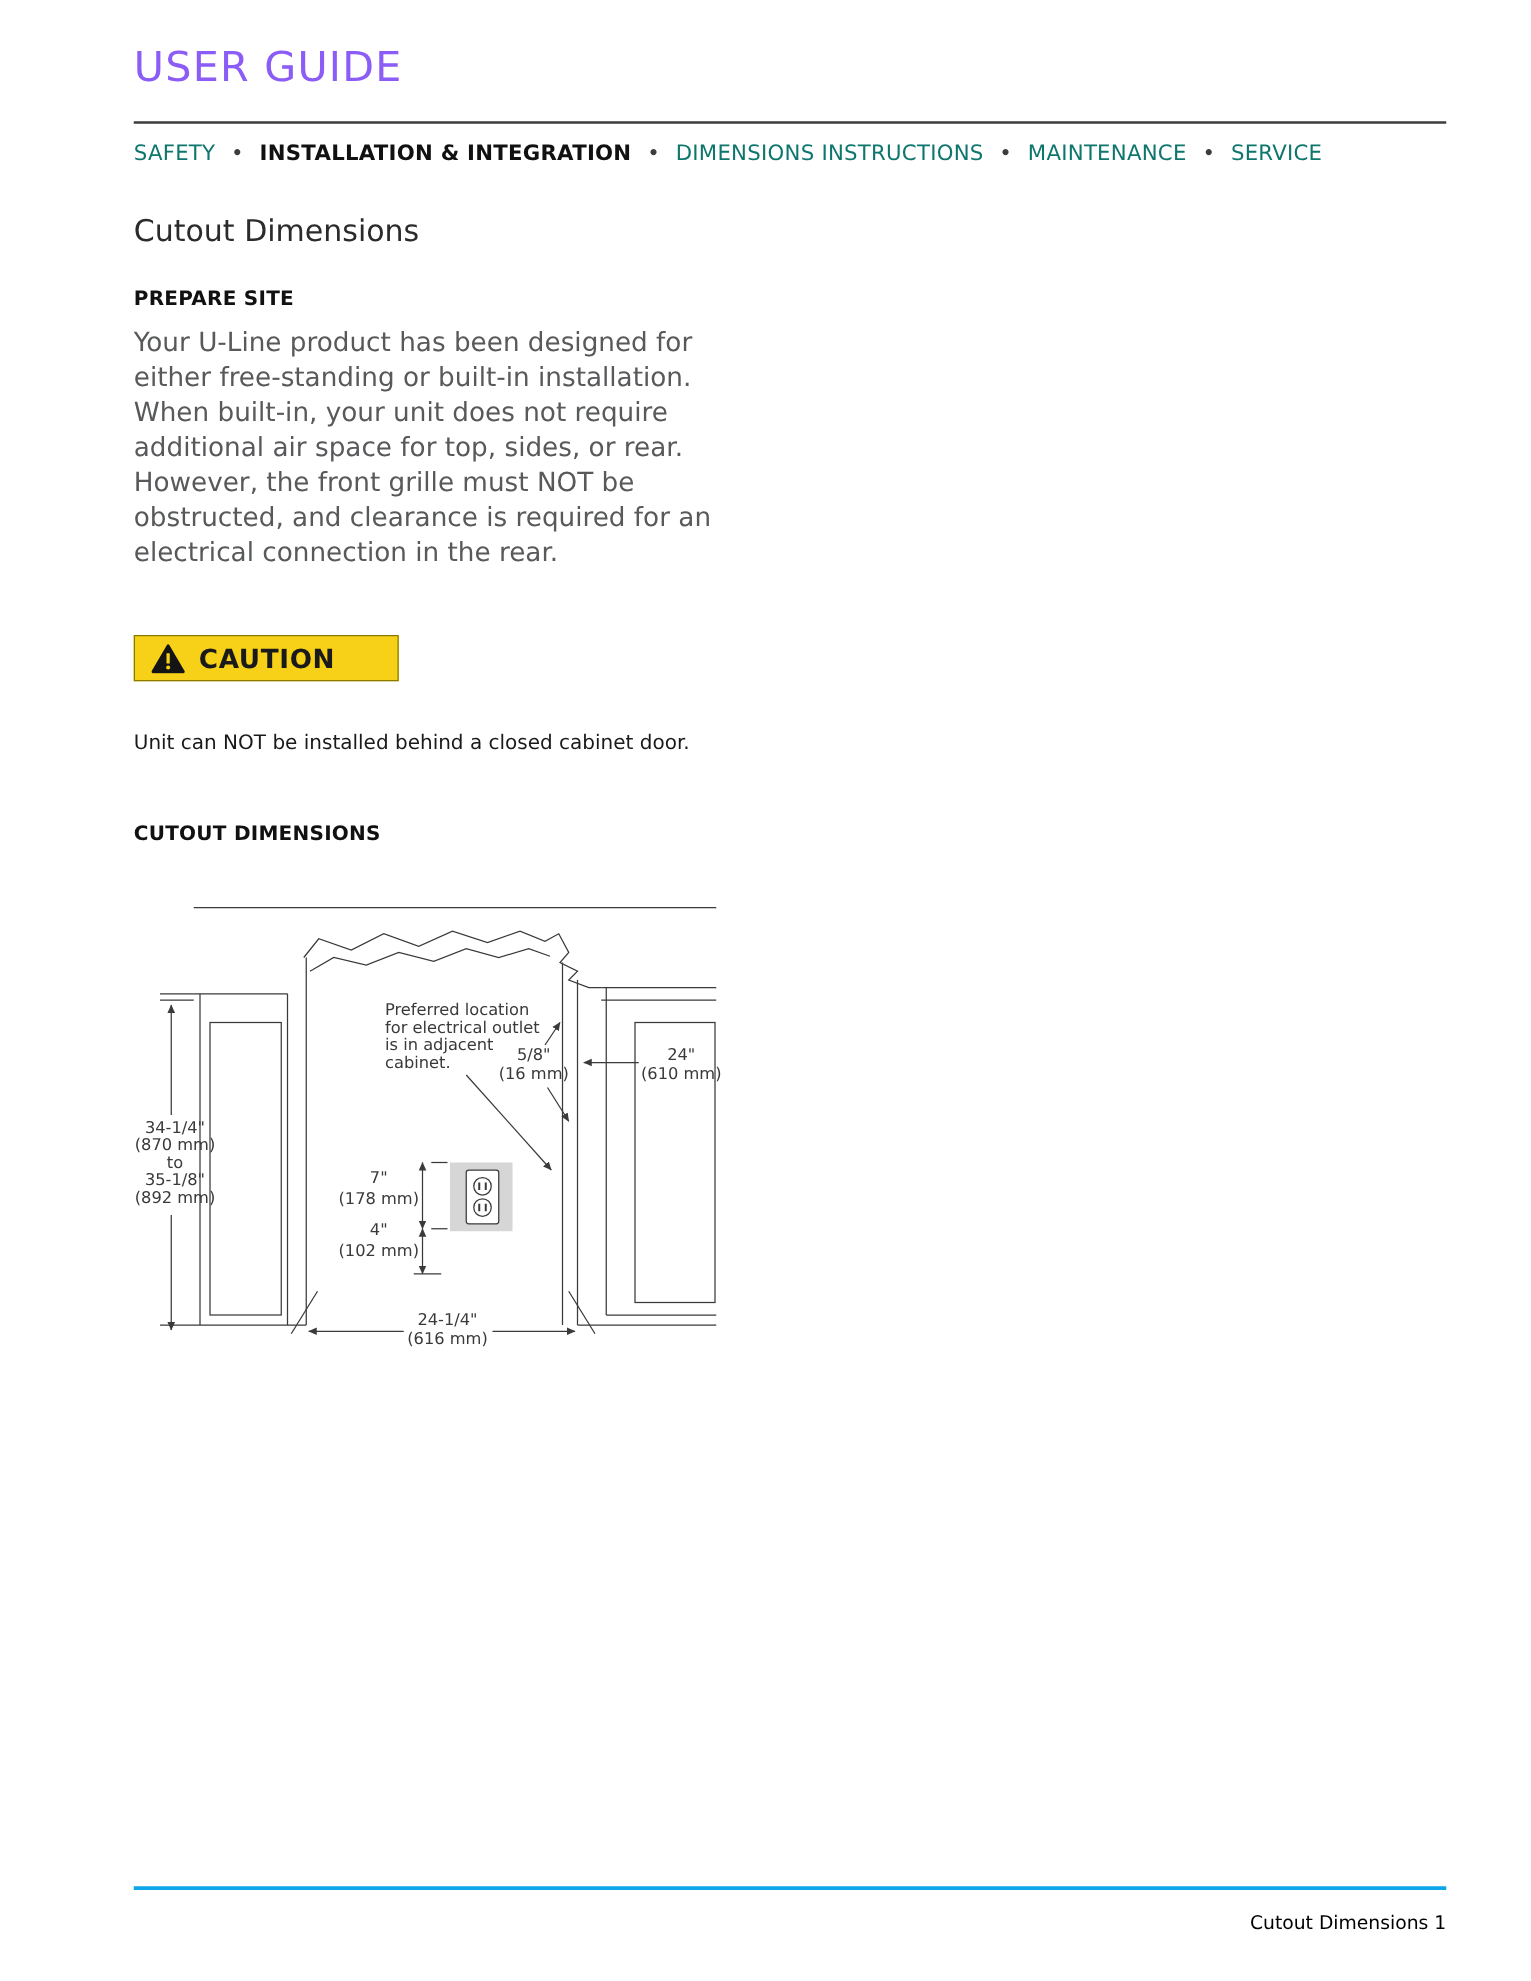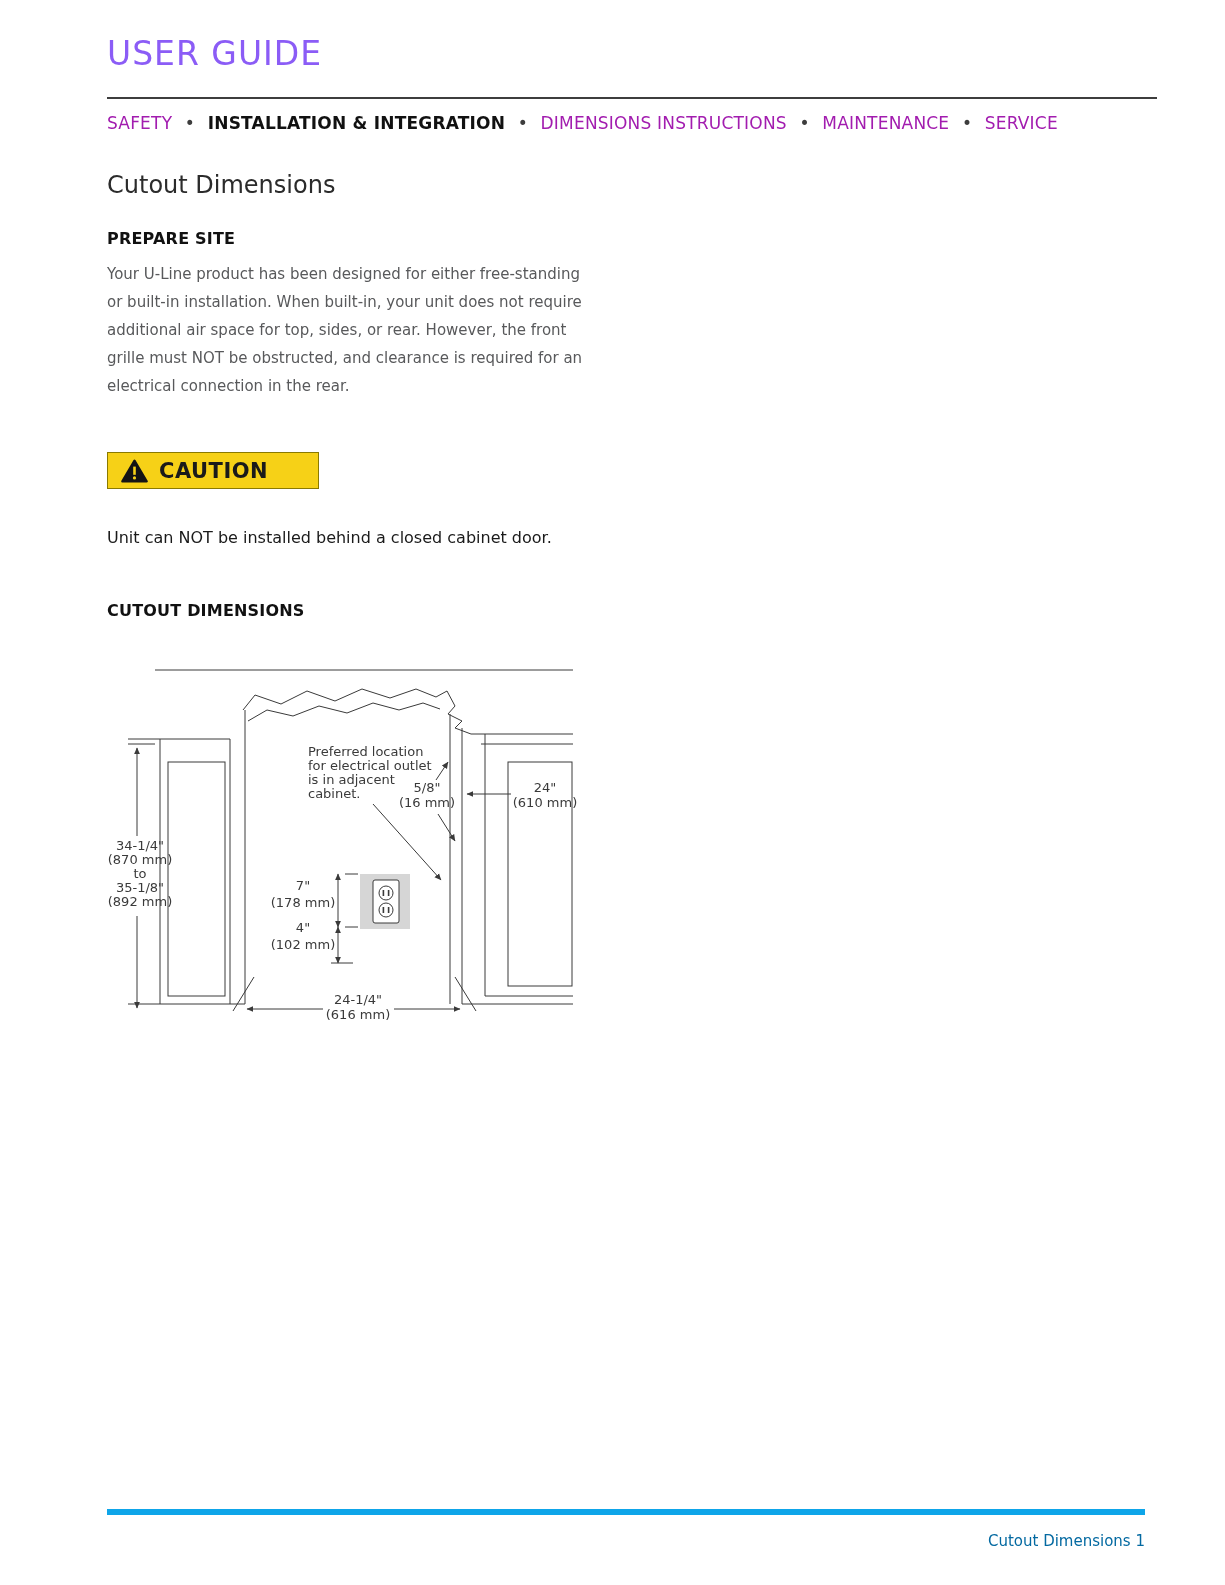--- a/index.html
+++ b/index.html
@@ -16,56 +16,56 @@
   h1.doc-title {
     font-size:33px; font-weight:400; color:#8b5cf6;
     letter-spacing:1px; margin-bottom:24px;
   }
   .rule { border:none; border-top:2px solid #3d3d3d; height:0; }
   nav.crumbs {
     margin-top:14px; font-size:17px; color:#58595b; letter-spacing:0.2px;
     white-space:nowrap;
   }
   nav.crumbs .sep { margin:0 7px; color:#3d3d3d; }
-  nav.crumbs .item { color:#a21caf; cursor:pointer; }
+  nav.crumbs .item { color:#0f766e; cursor:pointer; }
   nav.crumbs .item.active { color:#111111; font-weight:700; }
   h2.section-title {
     margin-top:38px; font-size:24px; font-weight:400; color:#2b2b2b;
   }
   h3.sub-heading {
     font-size:16px; font-weight:700; color:#111111; letter-spacing:0.2px;
   }
   .mt-prepare { margin-top:30px; }
   p.body-text {
-    margin-top:12px; width:480px; font-size:15px; line-height:28px; color:#58595b;
+    margin-top:12px; width:480px; font-size:21px; line-height:28px; color:#58595b;
   }
   .caution-banner {
     margin-top:52px;
     width:212px; height:37px;
     background:#F6D117;
     border:1px solid #8a7a00;
     display:flex; align-items:center; gap:11px;
     padding:12px 13px;
   }
   .caution-banner .caution-label {
     font-size:21px; font-weight:700; color:#1a1a1a; letter-spacing:0.5px;
   }
   p.caution-message {
     margin-top:34px; width:505px;
     font-size:16px; font-weight:400; color:#1a1a1a; line-height:30px;
   }
   .mt-cutout { margin-top:48px; }
   svg.diagram { display:block; margin-top:44px; margin-left:-2px; }
   svg.diagram text { font-family:"DejaVu Sans", sans-serif; }
   footer.page-footer {
-    position:absolute; top:1509px; left:107px; right:80px;
-    border-top:6px solid #0ea5e9;
+    position:absolute; top:1509px; left:107px; right:68px;
+    border-top:3px solid #0ea5e9;
     padding-top:17px;
     text-align:right;
-    font-size:15px; color:#0369a1;
+    font-size:15px; color:#000000;
   }
 </style>
 </head>
 <body>
 
 <div class="page">
 
   <h1 class="doc-title">USER GUIDE</h1>
 
   <hr class="rule">

